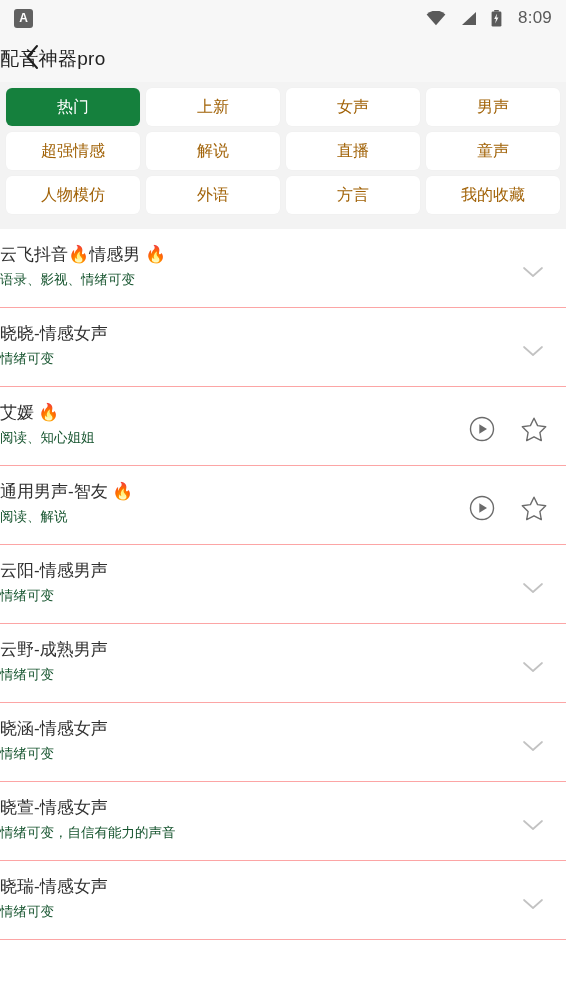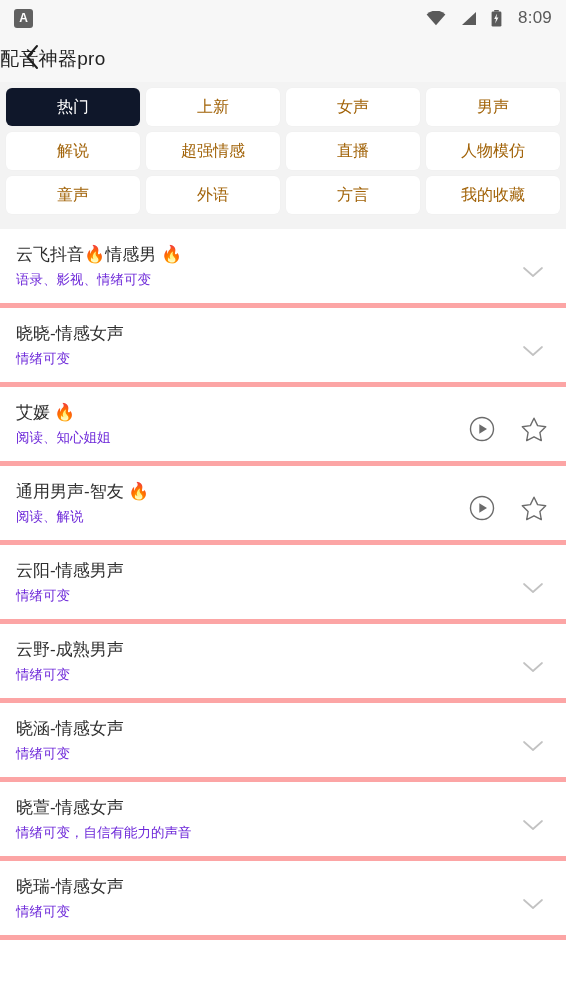--- a/index.html
+++ b/index.html
@@ -107,54 +107,54 @@
     color: #a16207;
     font-size: 16px;
     display: flex;
     align-items: center;
     justify-content: center;
     cursor: pointer;
     user-select: none;
     box-shadow: 0 0 0 0.5px rgba(0,0,0,0.02);
   }
   .chip.active {
-    background: #0f172a;
+    background: #15803d;
     color: #ffffff;
   }
 
   
   .list-wrap {
     background: #ffffff;
     margin-top: 9px;
     height: 786px;
     overflow: hidden;
   }
   .voice-row {
     position: relative;
     height: 79px;
     box-sizing: border-box;
-    padding: 14px 18px 0 16px;
-    border-bottom: 5px solid #fca5a5;
+    padding: 14px 18px 0 0;
+    border-bottom: 1px solid #fca5a5;
     display: flex;
     align-items: flex-start;
     cursor: pointer;
   }
   .voice-texts {
     flex: 1;
     min-width: 0;
   }
   .voice-title {
     font-size: 17px;
     color: #303030;
     line-height: 24px;
     white-space: nowrap;
   }
   .voice-sub {
     font-size: 13.5px;
-    color: #6d28d9;
+    color: #14532d;
     line-height: 22px;
     margin-top: 2px;
     white-space: nowrap;
   }
   .row-actions {
     display: flex;
     align-items: center;
     gap: 24px;
     margin-top: 14px;
     flex: none;
@@ -228,33 +228,33 @@
       <div class="chip">
         <span>上新</span>
       </div>
       <div class="chip">
         <span>女声</span>
       </div>
       <div class="chip">
         <span>男声</span>
       </div>
       <div class="chip">
+        <span>超强情感</span>
+      </div>
+      <div class="chip">
         <span>解说</span>
       </div>
       <div class="chip">
-        <span>超强情感</span>
-      </div>
-      <div class="chip">
         <span>直播</span>
       </div>
       <div class="chip">
+        <span>童声</span>
+      </div>
+      <div class="chip">
         <span>人物模仿</span>
-      </div>
-      <div class="chip">
-        <span>童声</span>
       </div>
       <div class="chip">
         <span>外语</span>
       </div>
       <div class="chip">
         <span>方言</span>
       </div>
       <div class="chip">
         <span>我的收藏</span>
       </div>

